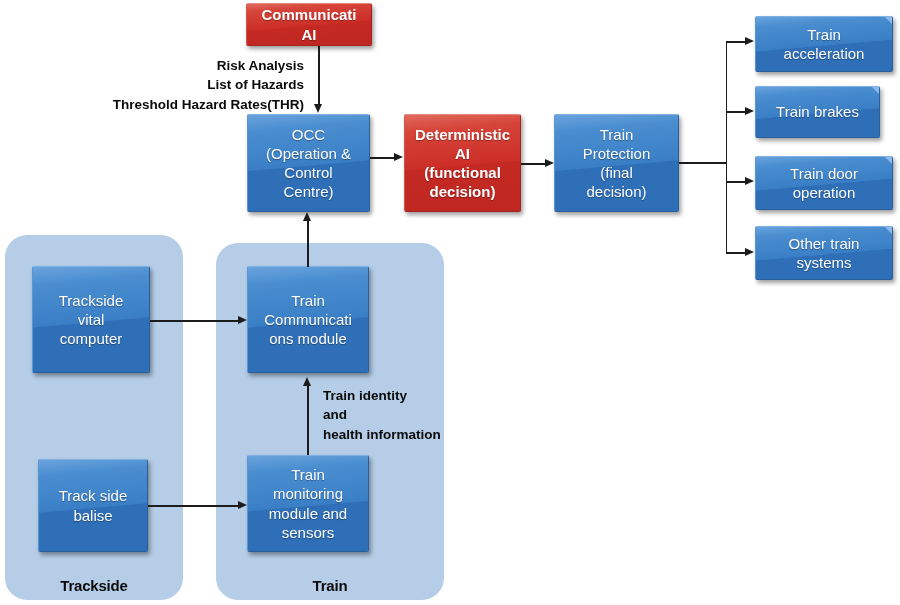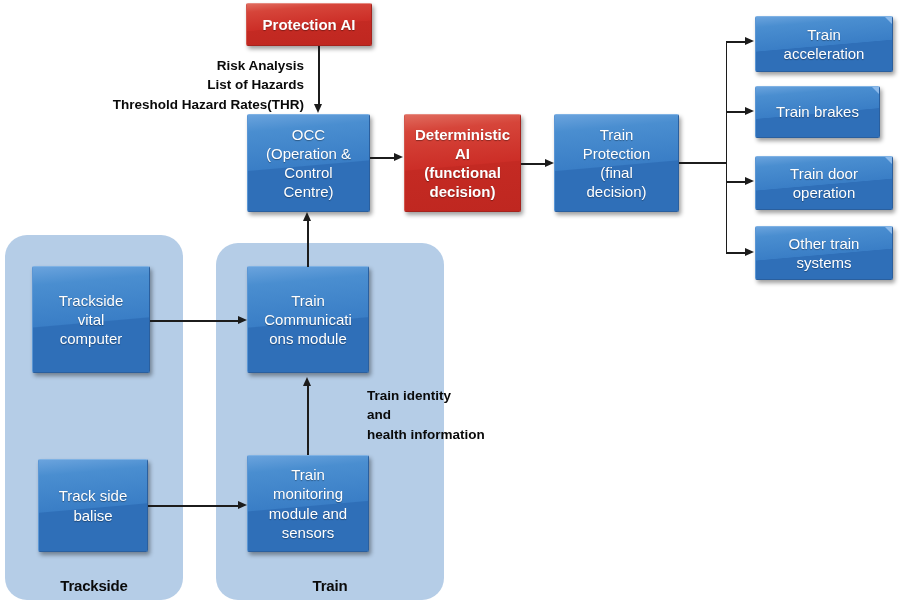--- a/index.html
+++ b/index.html
@@ -111,37 +111,37 @@
   
   .annot {
     position: absolute;
     font-size: 13.5px;
     font-weight: bold;
     color: #0a0a0a;
     line-height: 1.43;
     white-space: pre;
   }
   .annot.right { text-align: right; }
-  .annot.left  { text-align: left; margin-left: 44px; }
+  .annot.left  { text-align: left; }
 </style>
 </head>
 <body>
 
 <div id="canvas">
 
   <div class="group-panel" style="left:5px; top:235px; width:178px; height:365px;">
     <div class="group-label">Trackside</div>
   </div>
 
   <div class="group-panel" style="left:216px; top:243px; width:228px; height:357px;">
     <div class="group-label">Train</div>
   </div>
 
   <div class="node red" style="left:246px; top:3px; width:126px; height:43px; font-weight:bold;">
-    <span class="lbl">Protection AI</span>
+    <span class="lbl">Communicati AI</span>
   </div>
 
   <div class="node blue" style="left:247px; top:114px; width:123px; height:98px;">
     <span class="lbl" style="white-space:pre-line;">OCC
 (Operation &amp;
 Control
 Centre)</span>
   </div>
 
   <div class="node red" style="left:404px; top:114px; width:117px; height:98px; font-weight:bold;">

